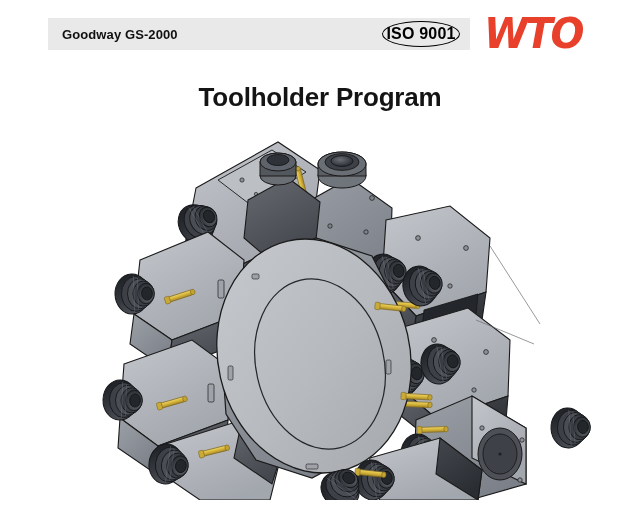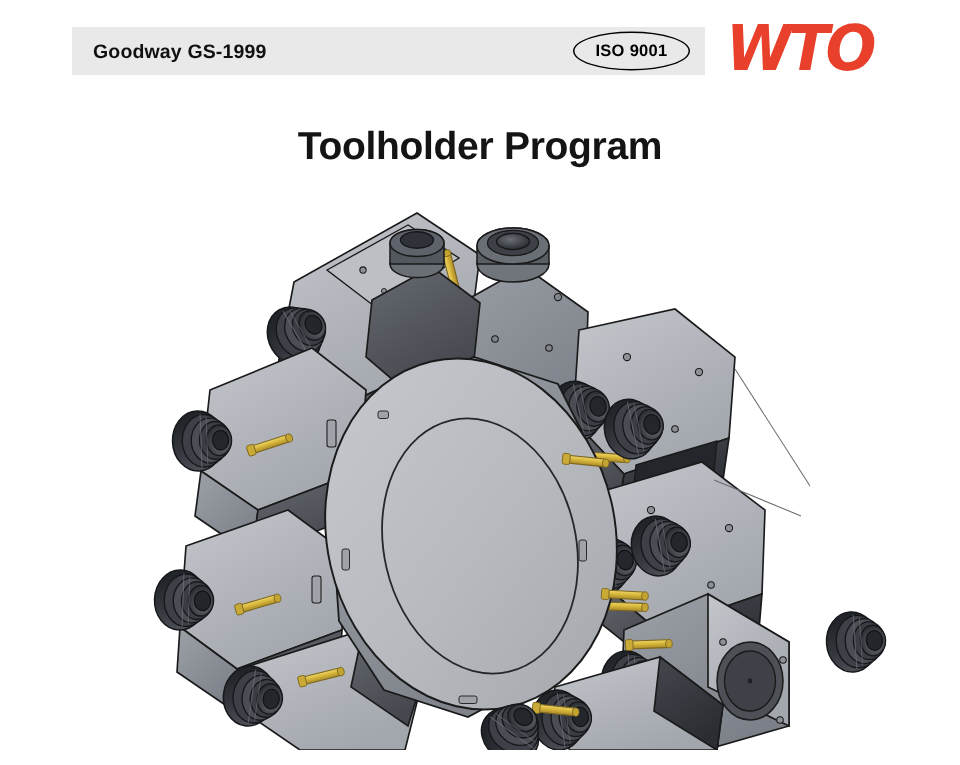--- a/index.html
+++ b/index.html
@@ -45,21 +45,21 @@
     height: 26px;
     border: 1.6px solid #000000;
     border-radius: 50%;
     display: flex;
     align-items: center;
     justify-content: center;
     box-sizing: border-box;
     background: transparent;
   }
   #iso-badge-text {
-    font-size: 11px;
+    font-size: 16px;
     font-weight: bold;
     color: #000000;
     letter-spacing: 0.2px;
     line-height: 1;
   }
   #brand-logo {
     position: absolute;
     left: 484px;
     top: 9px;
     width: 128px;
@@ -100,21 +100,21 @@
     top: 128px;
     width: 600px;
     height: 372px;
   }
   #turret-svg { display: block; width: 100%; height: 100%; }
 </style>
 </head>
 <body>
 
 <div id="header-bar">
-  <span id="machine-label">Goodway GS-1999</span>
+  <span id="machine-label">Goodway GS-2000</span>
 
   <div id="iso-badge">
     <span id="iso-badge-text">ISO 9001</span>
   </div>
 </div>
 
 <div id="brand-logo">
   <span id="brand-logo-text">WTO</span>
 </div>
 

